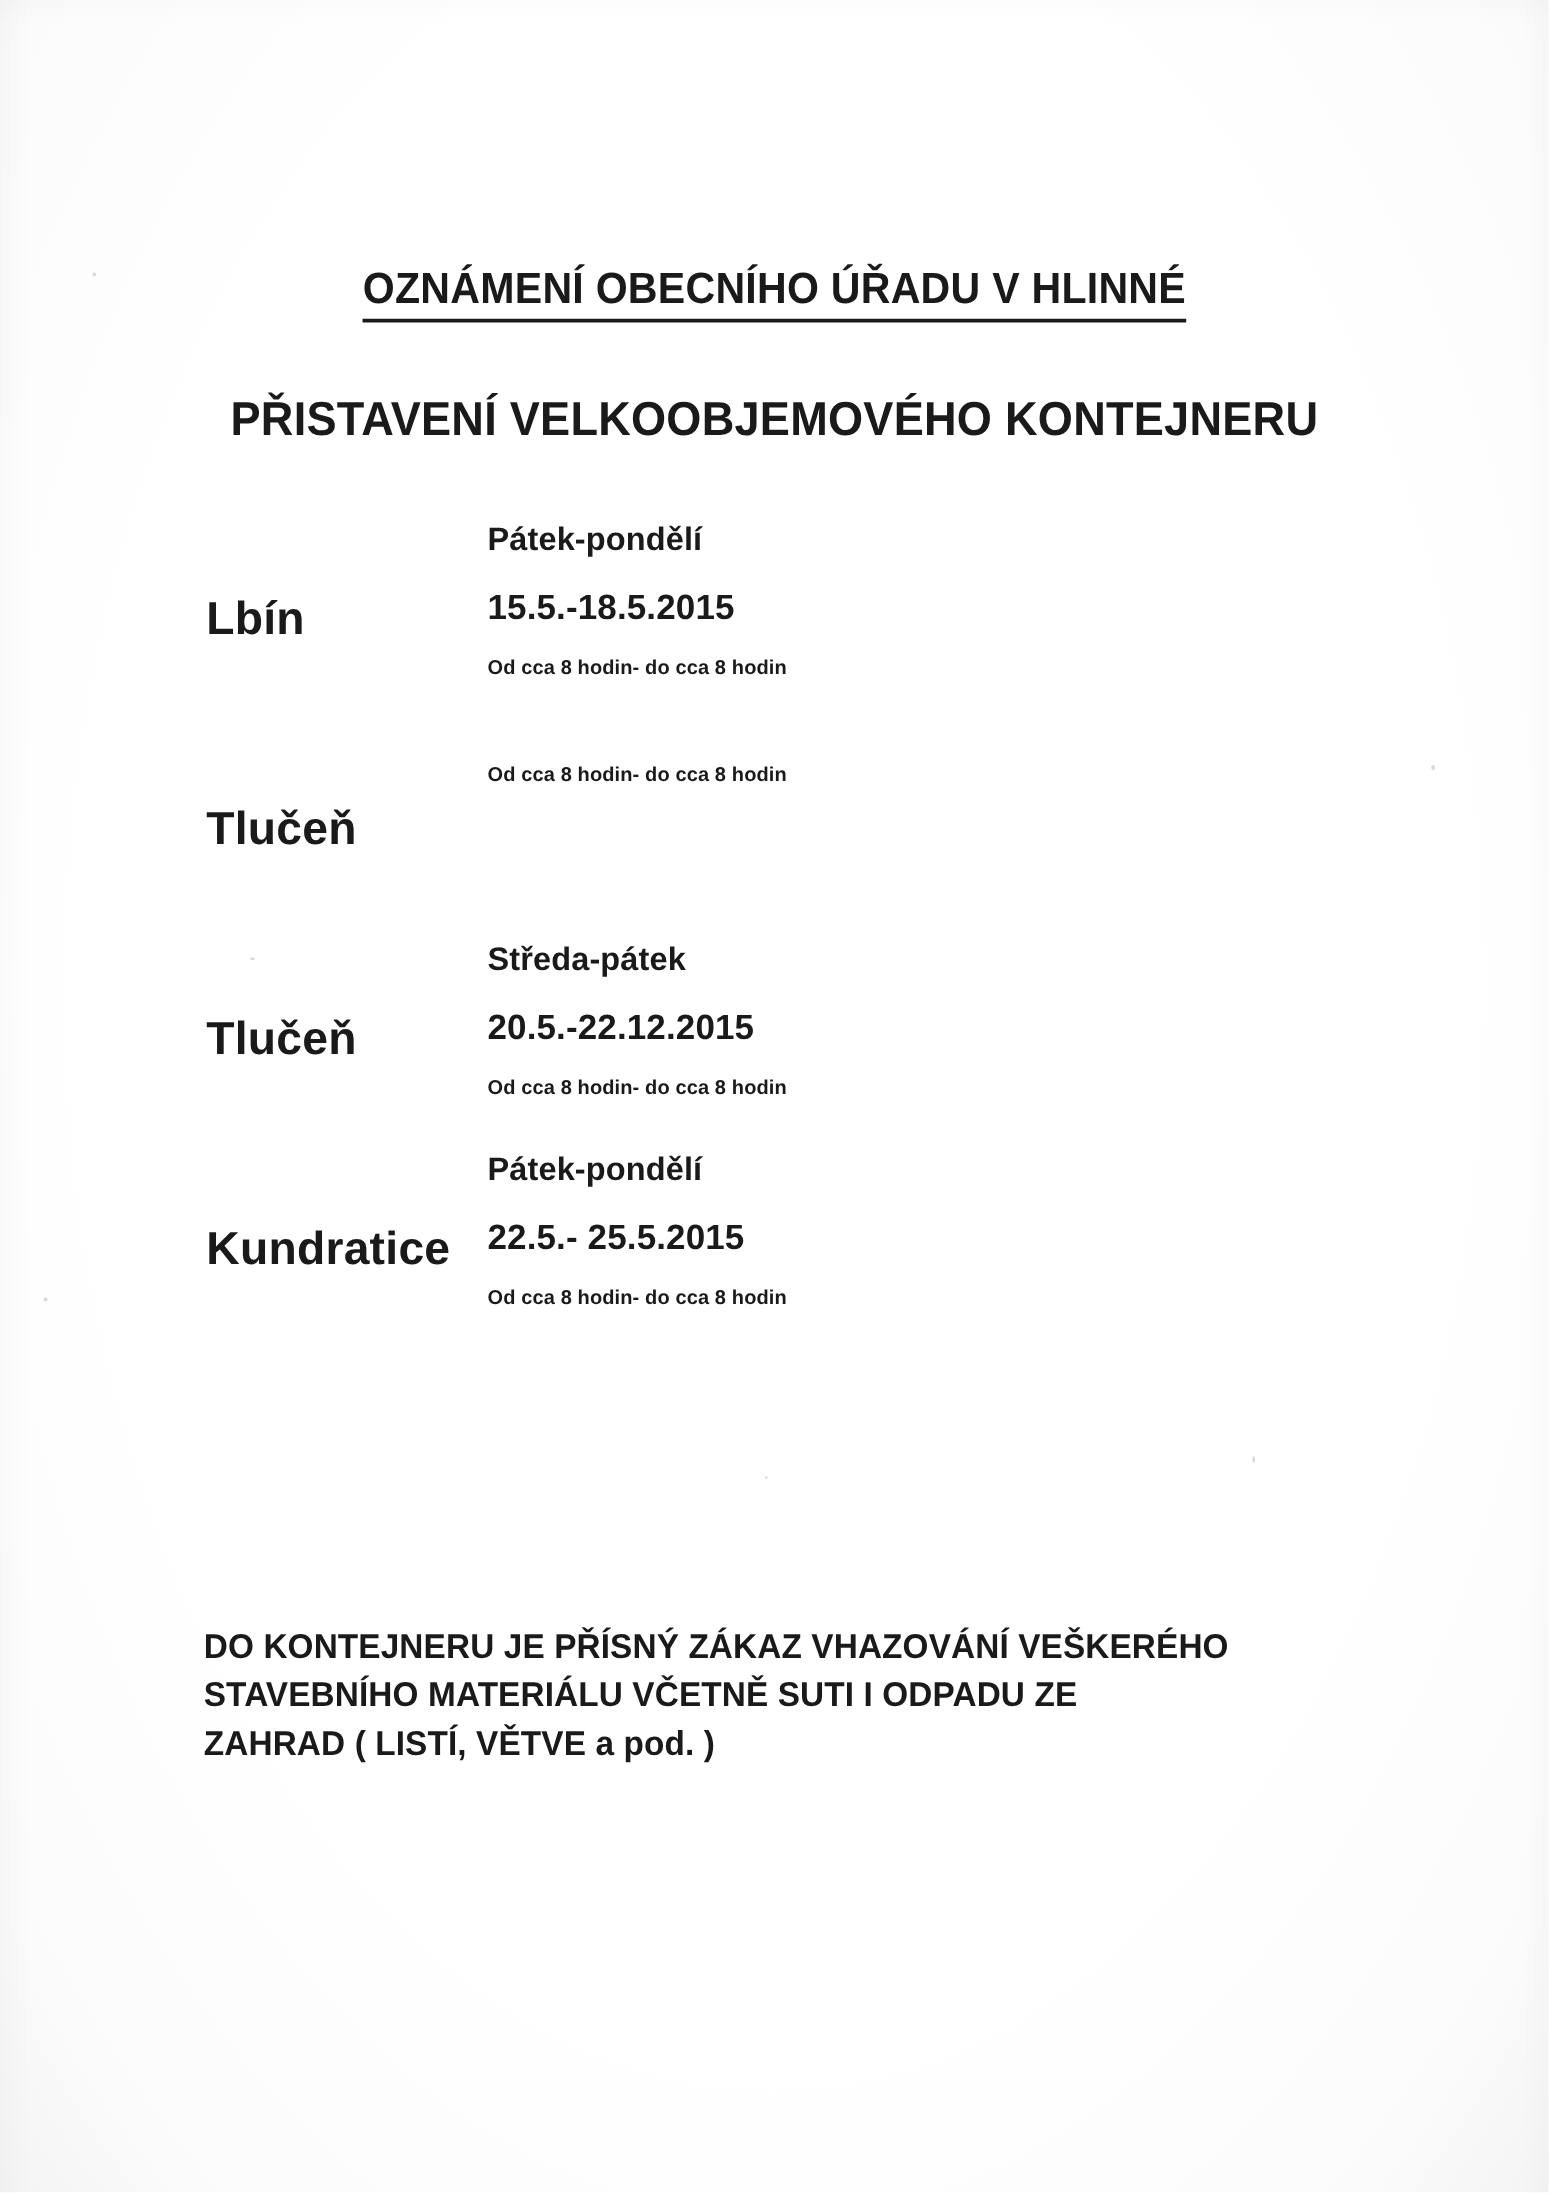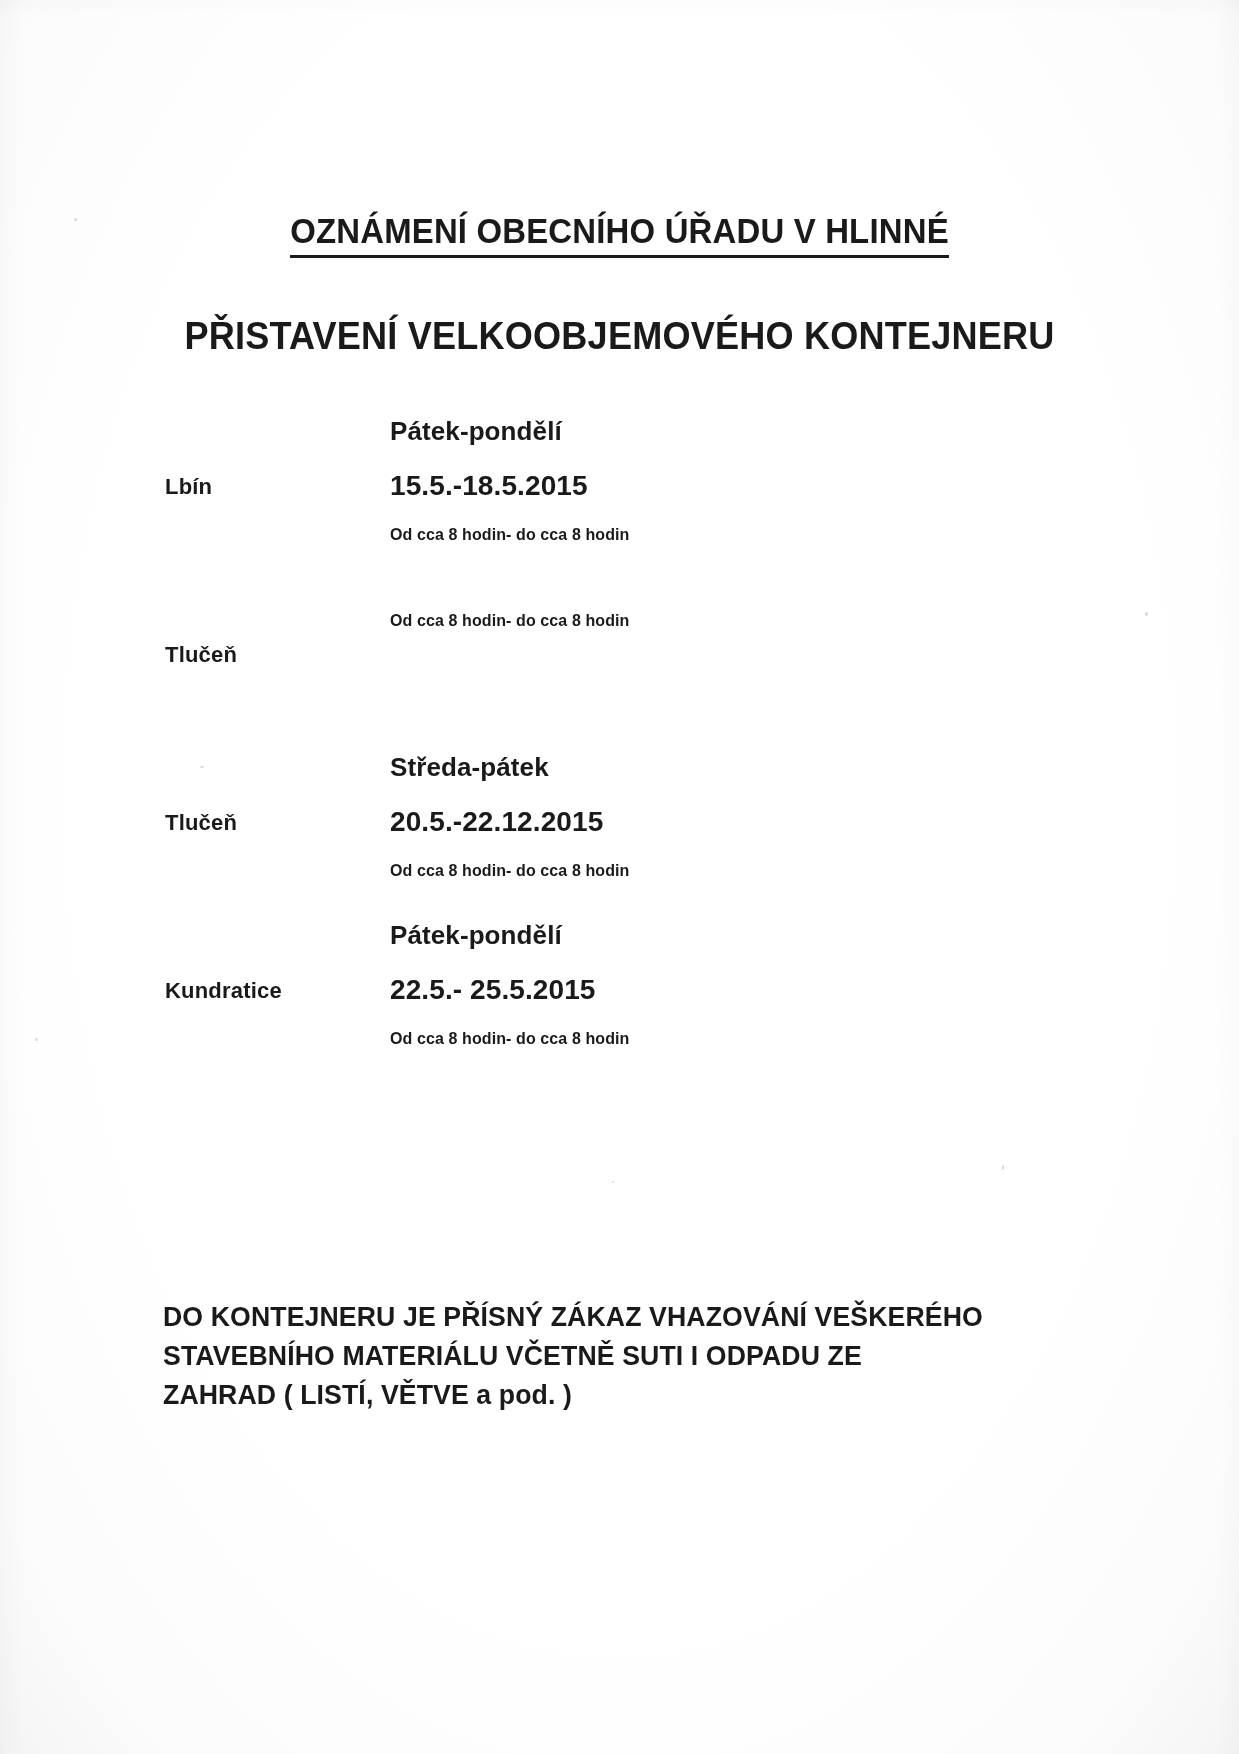--- a/index.html
+++ b/index.html
@@ -84,21 +84,21 @@
     width: 1239px;
   }
   .entry {
     position: relative;
     height: 168px;
   }
   .entry .place {
     position: absolute;
     left: 165px;
     top: 56px;
-    font-size: 22px;
+    font-size: 37px;
     font-weight: bold;
     letter-spacing: .2px;
     white-space: nowrap;
   }
   .entry .detail {
     position: absolute;
     left: 390px;
     top: 0;
     width: 510px;
     text-align: left;

